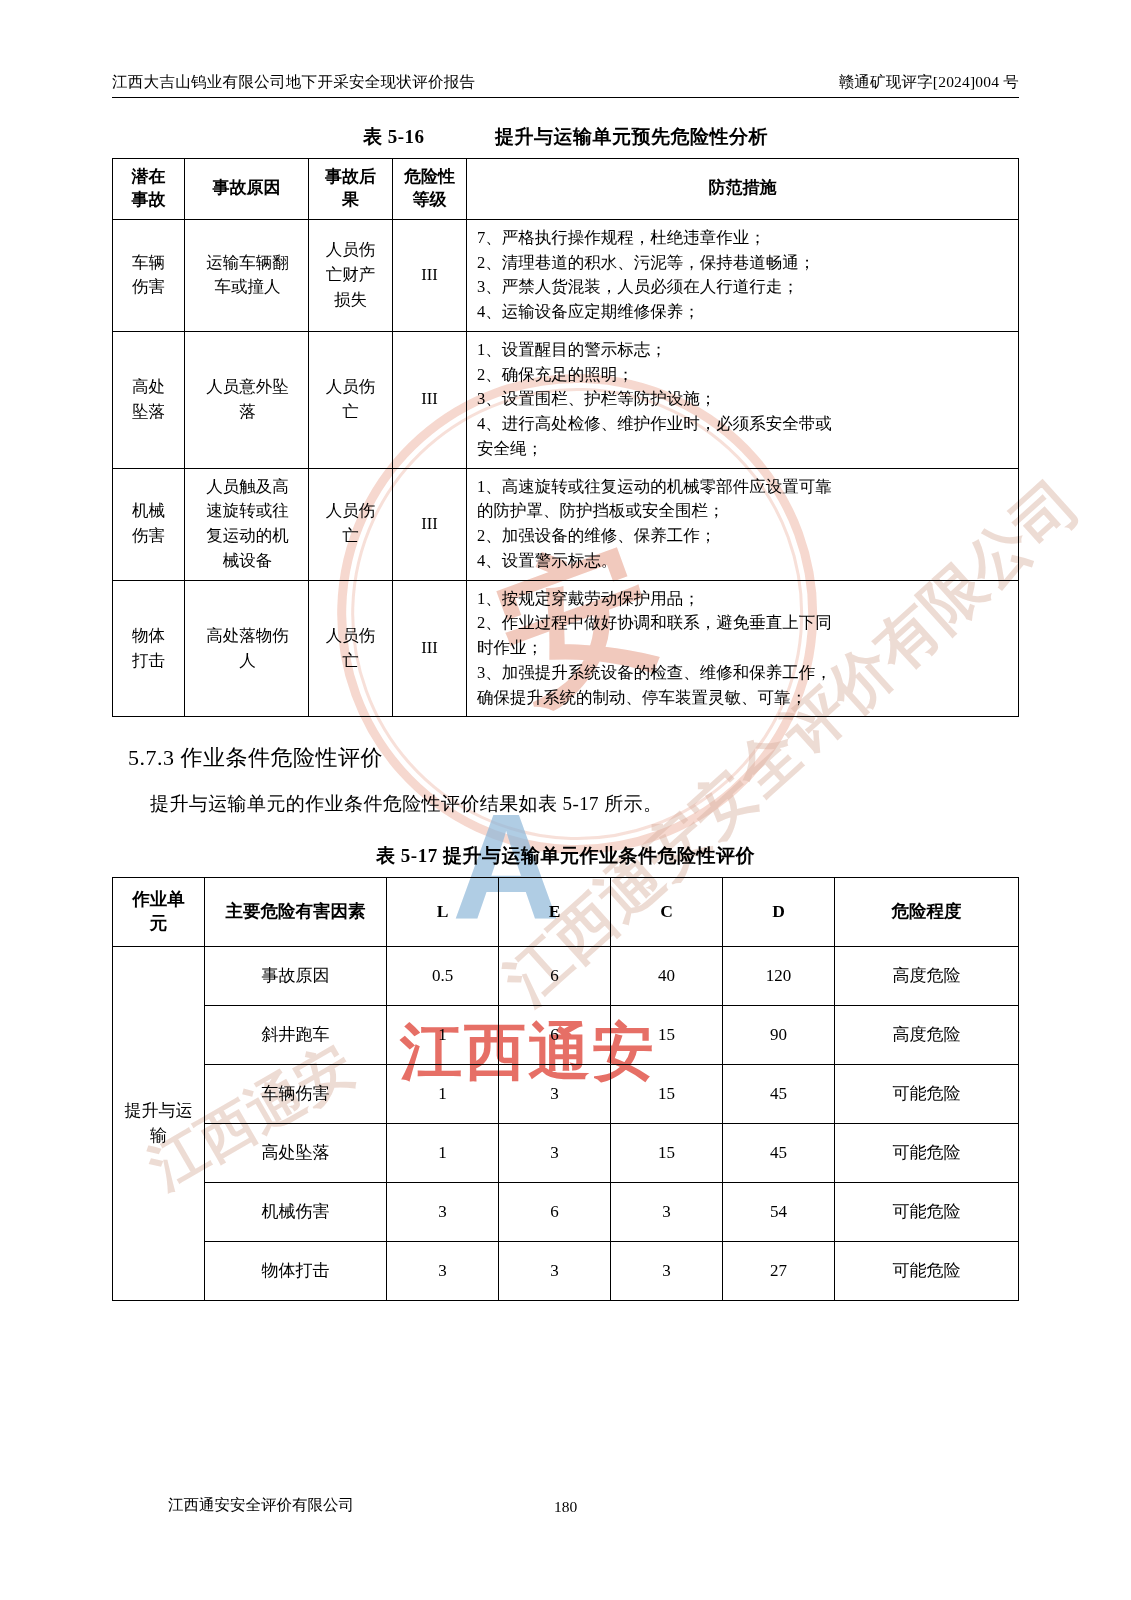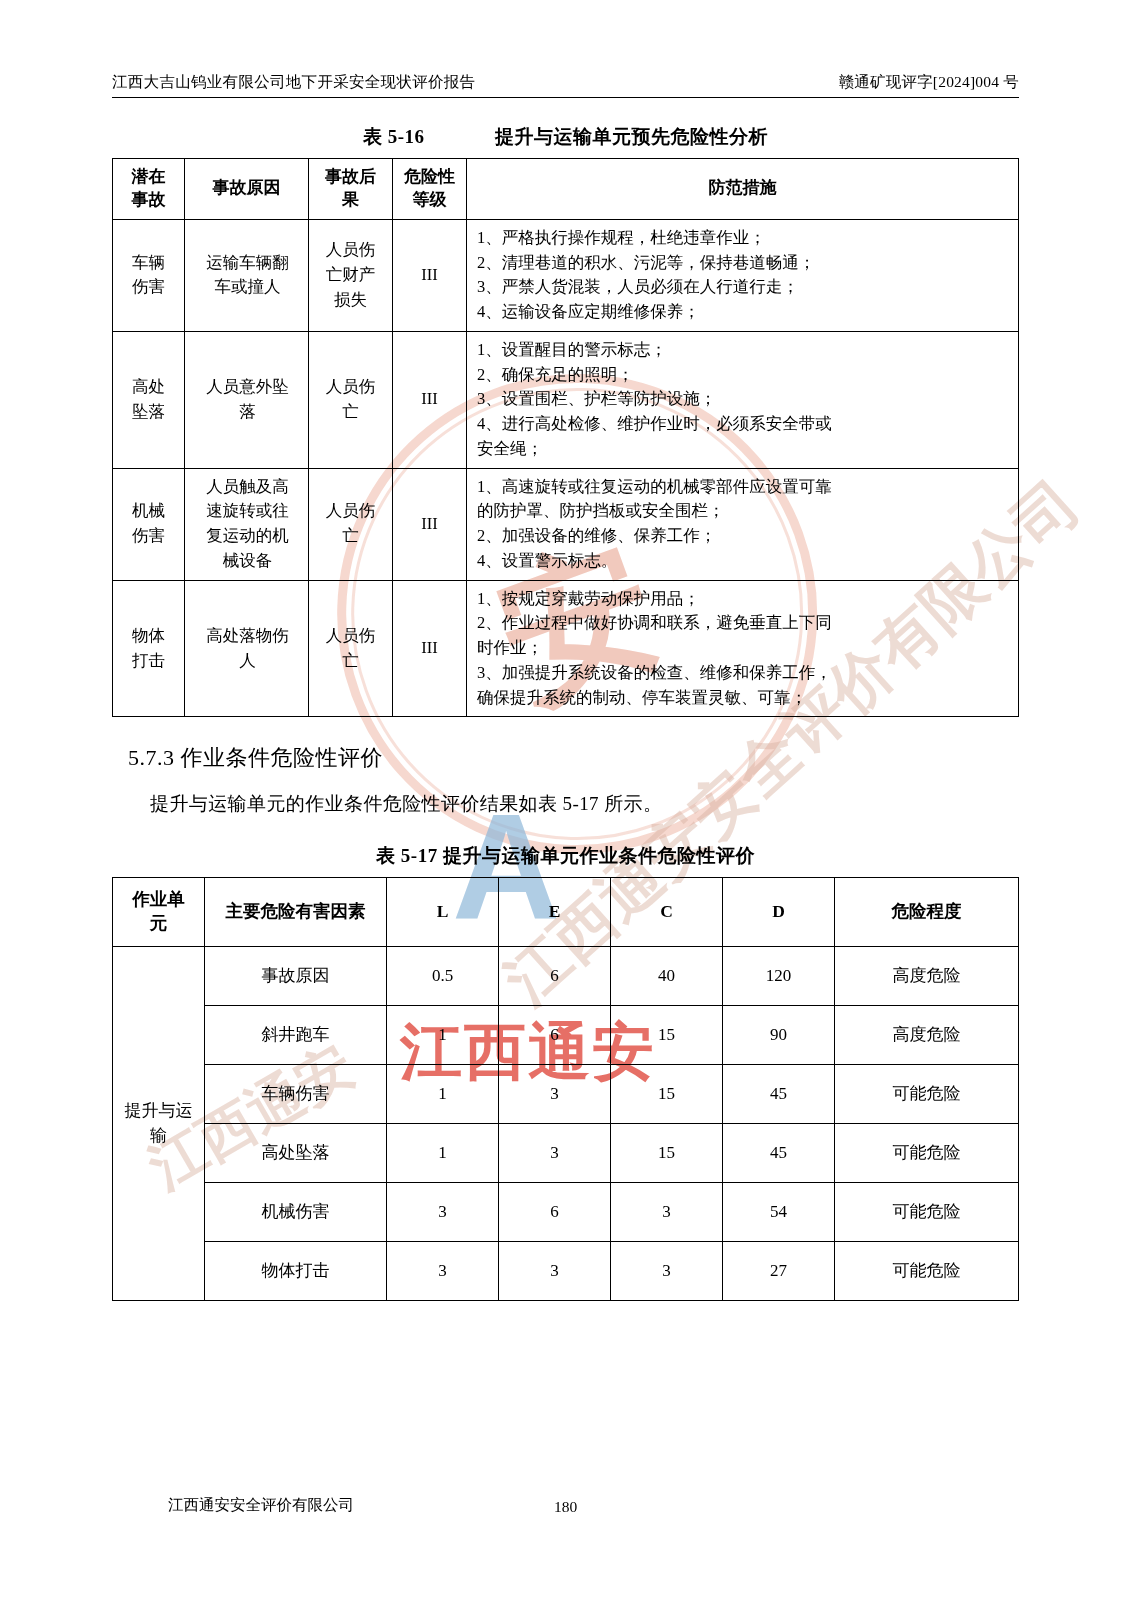--- a/index.html
+++ b/index.html
@@ -280,21 +280,21 @@
         </tr>
       </thead>
       <tbody>
 
         <tr>
           <td class="cat">车辆<br>伤害</td>
           <td class="cause">运输车辆翻<br>车或撞人</td>
           <td class="cons">人员伤<br>亡财产<br>损失</td>
           <td class="level">III</td>
           <td class="measures">
-            <div>1、严格执行操作规程，杜绝违章作业；</div>
+            <div>7、严格执行操作规程，杜绝违章作业；</div>
             <div>2、清理巷道的积水、污泥等，保持巷道畅通；</div>
             <div>3、严禁人货混装，人员必须在人行道行走；</div>
             <div>4、运输设备应定期维修保养；</div>
           </td>
         </tr>
 
         <tr>
           <td class="cat">高处<br>坠落</td>
           <td class="cause">人员意外坠<br>落</td>
           <td class="cons">人员伤<br>亡</td>

